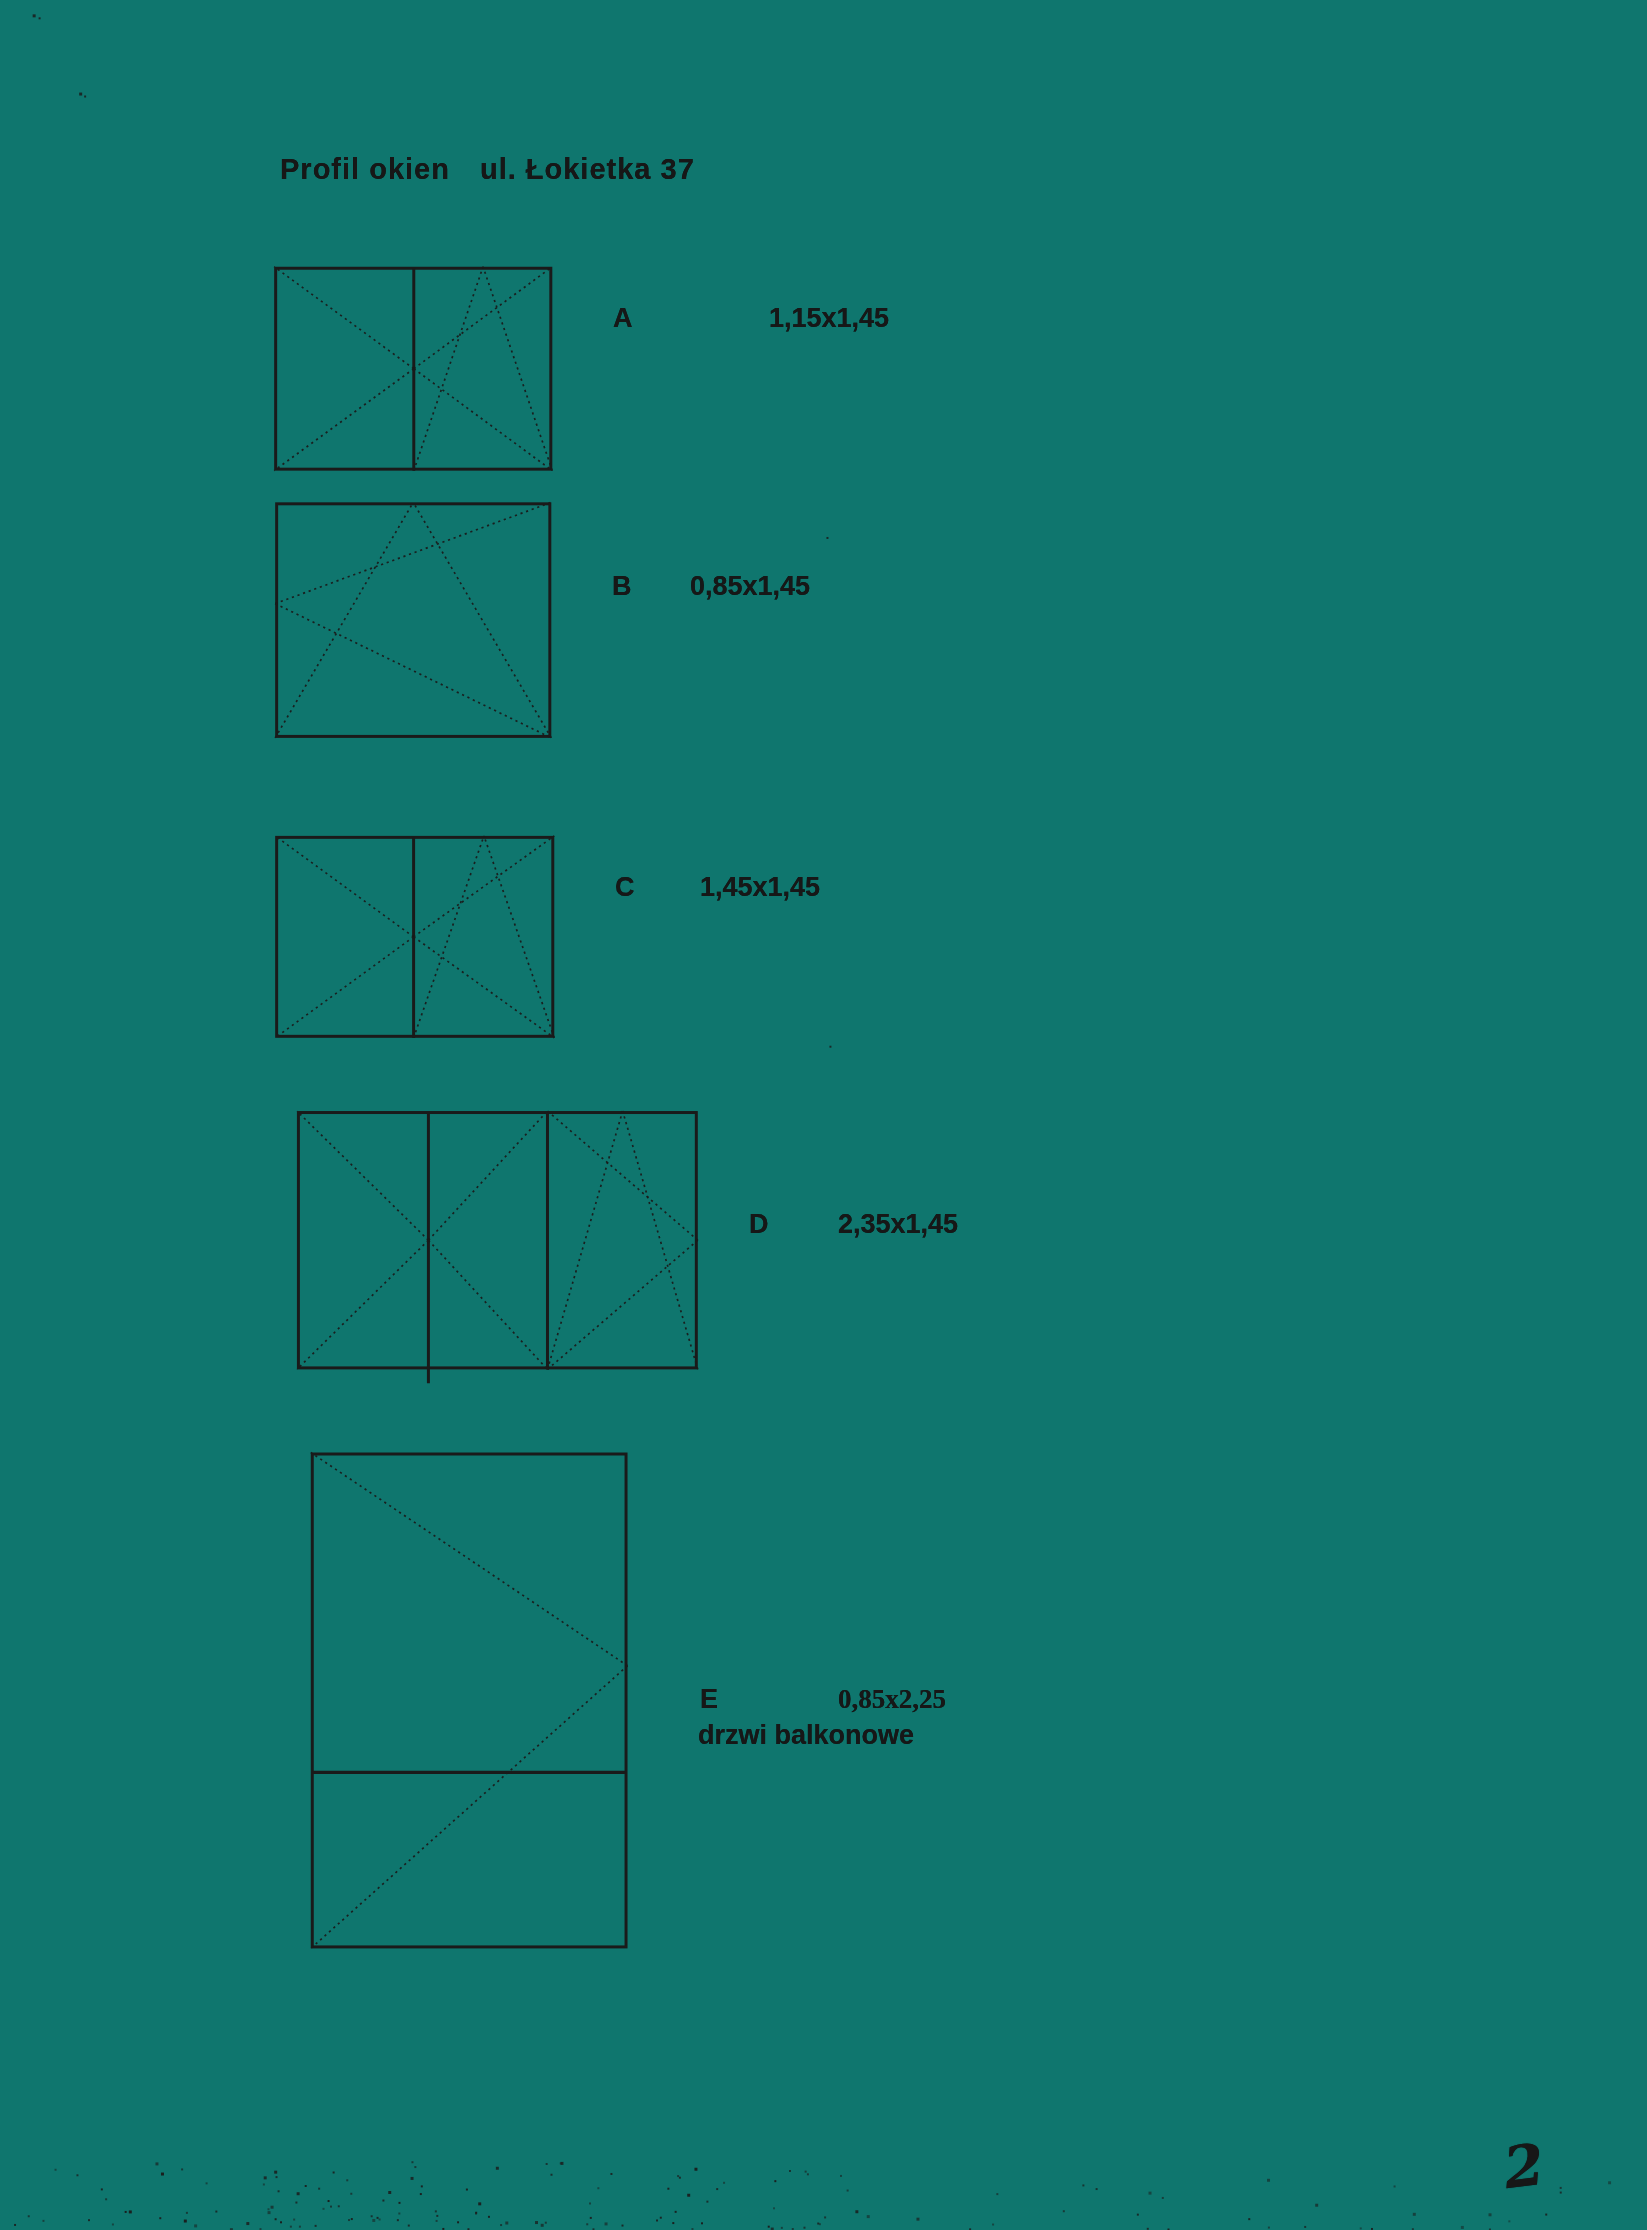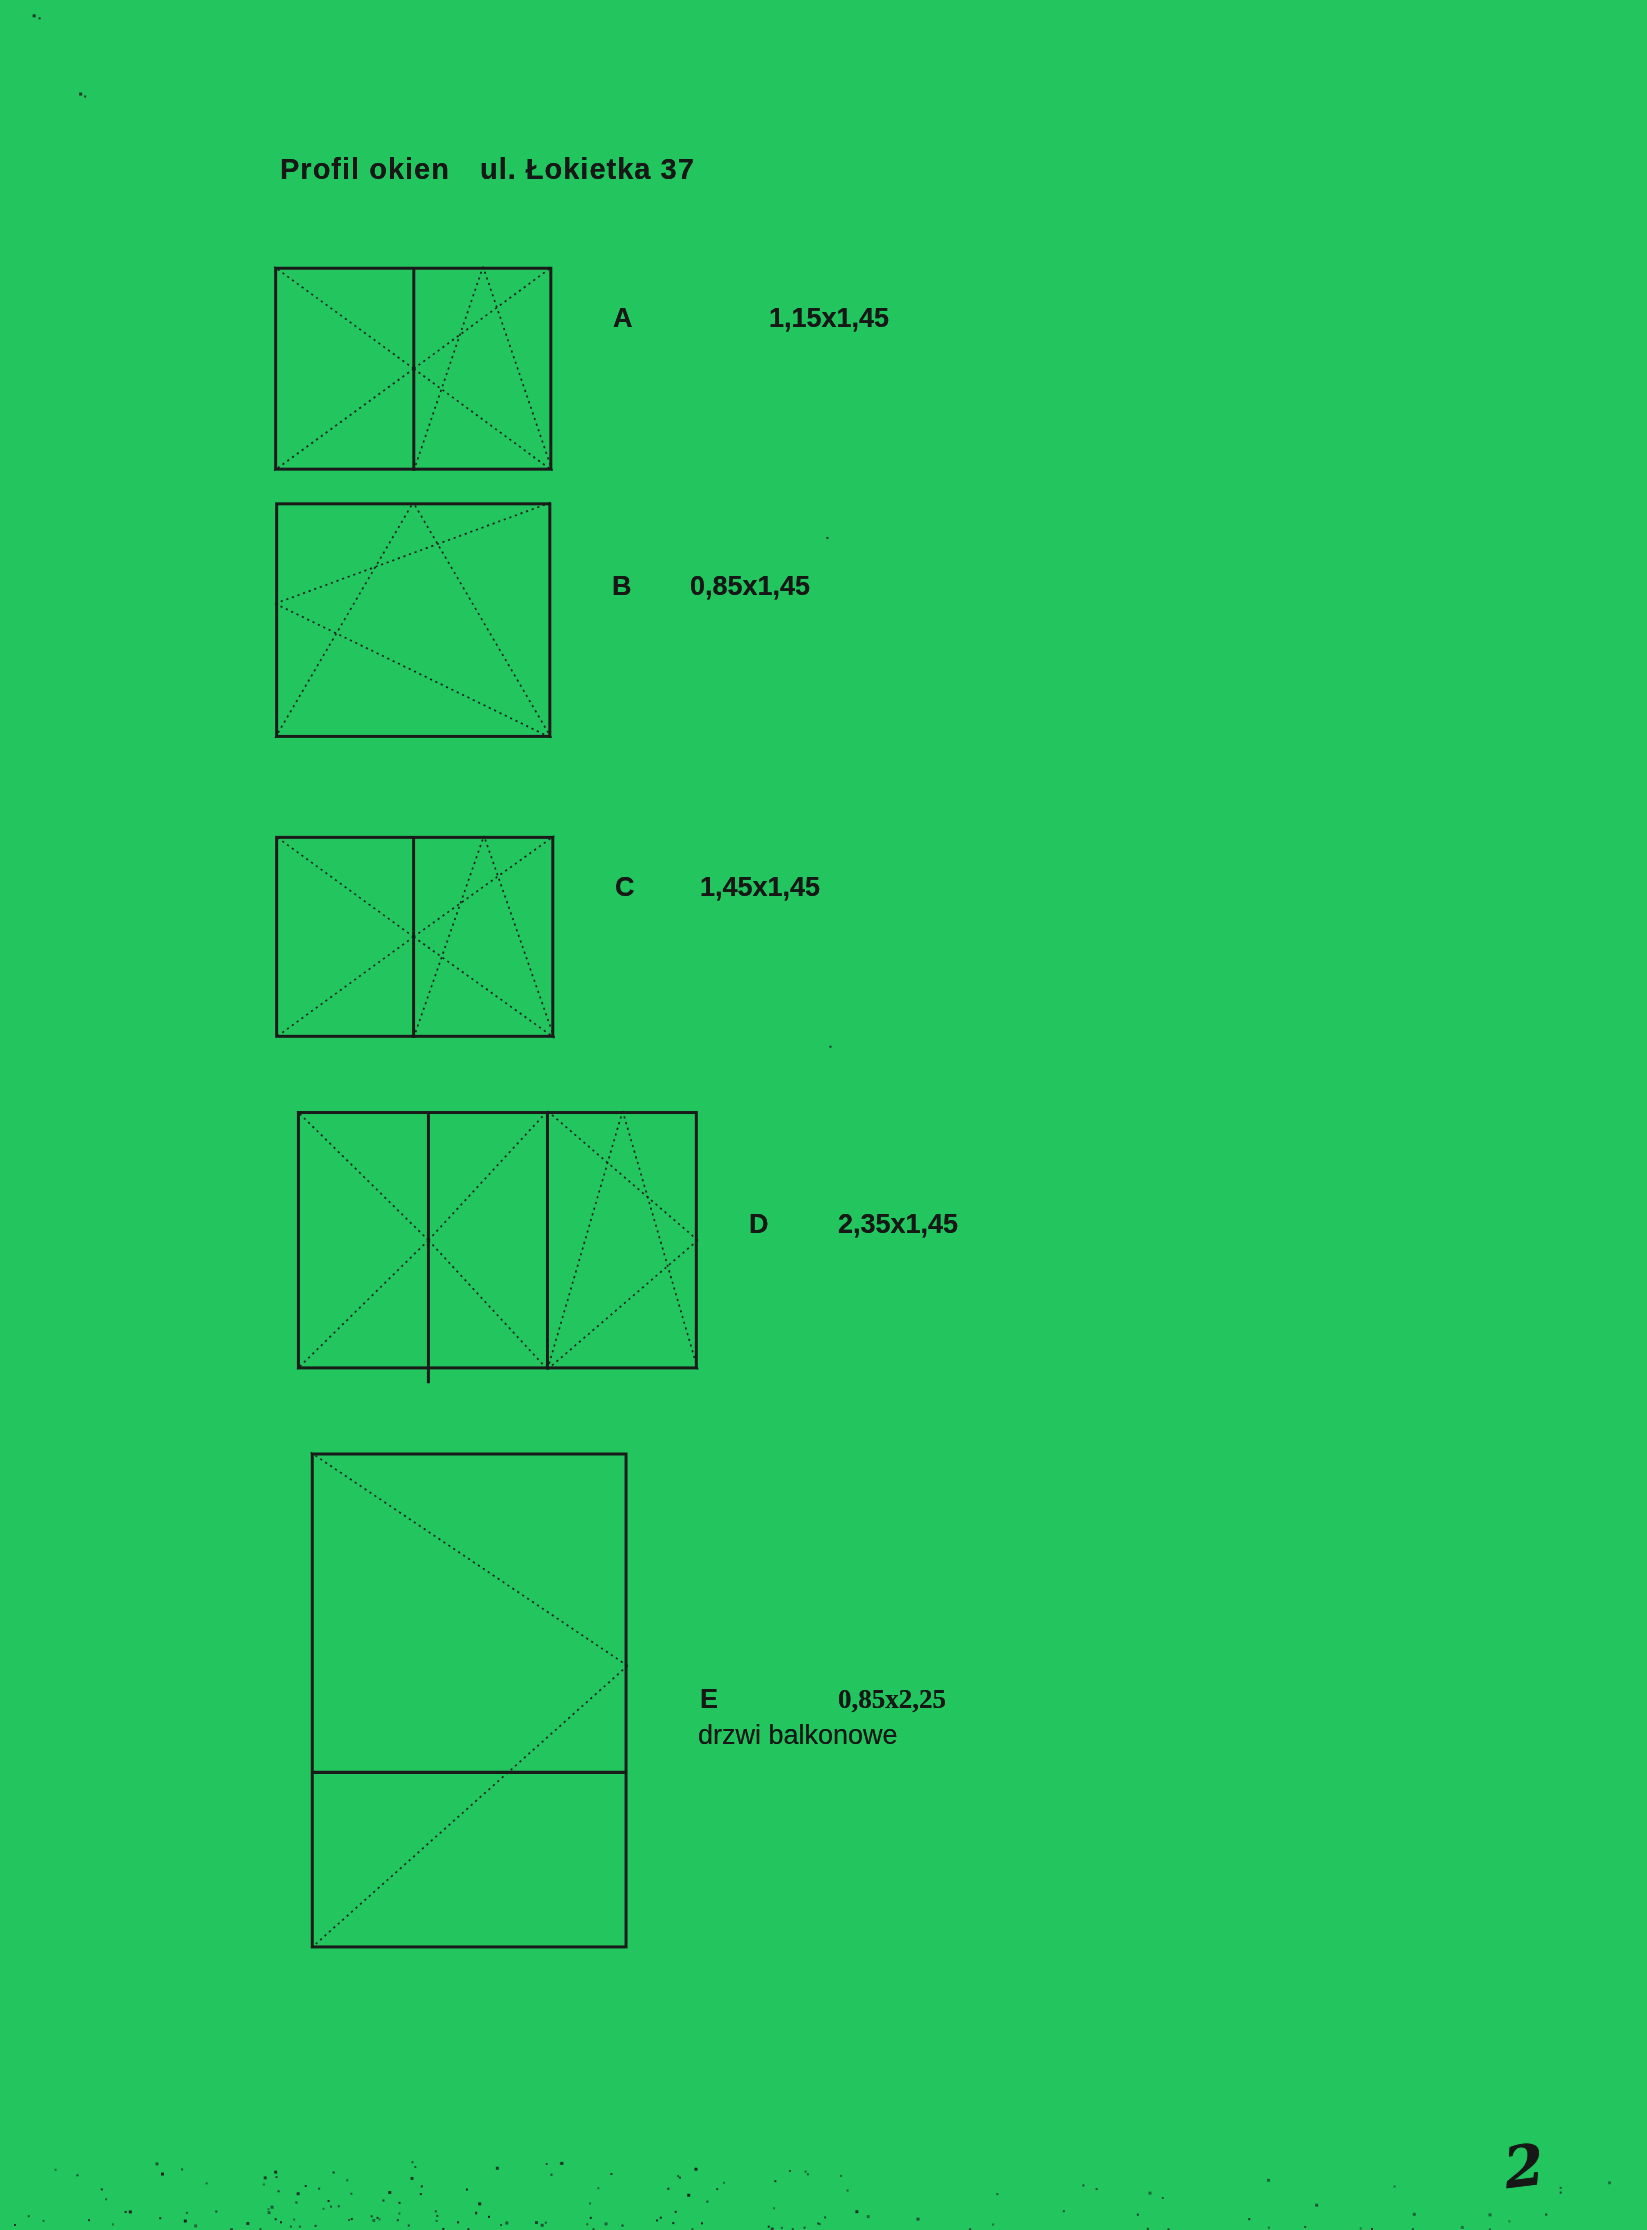--- a/index.html
+++ b/index.html
@@ -1,39 +1,39 @@
 <!DOCTYPE html>
 <html><head>
 <meta charset="utf-8">
 <style>
   html,body{margin:0;padding:0;background:#ffffff;}
   .page{
     position:relative;
     width:1647px;height:2231px;
-    background:#22c55e;
+    background:#0f766e;
     font-family:"Liberation Sans",sans-serif;
     color:#171717;
     overflow:hidden;
   }
   .title{
     position:absolute;left:280px;top:153px;
     font-size:29px;font-weight:bold;letter-spacing:1px;
     white-space:nowrap;
     text-shadow:0 0 0.6px rgba(0,0,0,0.75);
   }
   .title .gap{display:inline-block;width:30px;}
   #drawings{position:absolute;left:0;top:0;}
   .wletter,.wsize,.wsub{
     position:absolute;
     font-size:27px;line-height:1.15;
     white-space:nowrap;
     text-shadow:0 0 0.6px rgba(0,0,0,0.7);
   }
   .wletter,.wsize{font-weight:bold;}
-  .wsub{font-weight:normal;}
+  .wsub{font-weight:bold;}
   .pagenum{
     position:absolute;left:1504px;top:2132px;
     font-family:"DejaVu Serif",serif;
     font-style:italic;font-weight:bold;
     font-size:57px;
     transform:rotate(-7deg);
     text-shadow:0 0 0.7px rgba(0,0,0,0.8);
   }
 </style>
 </head>

